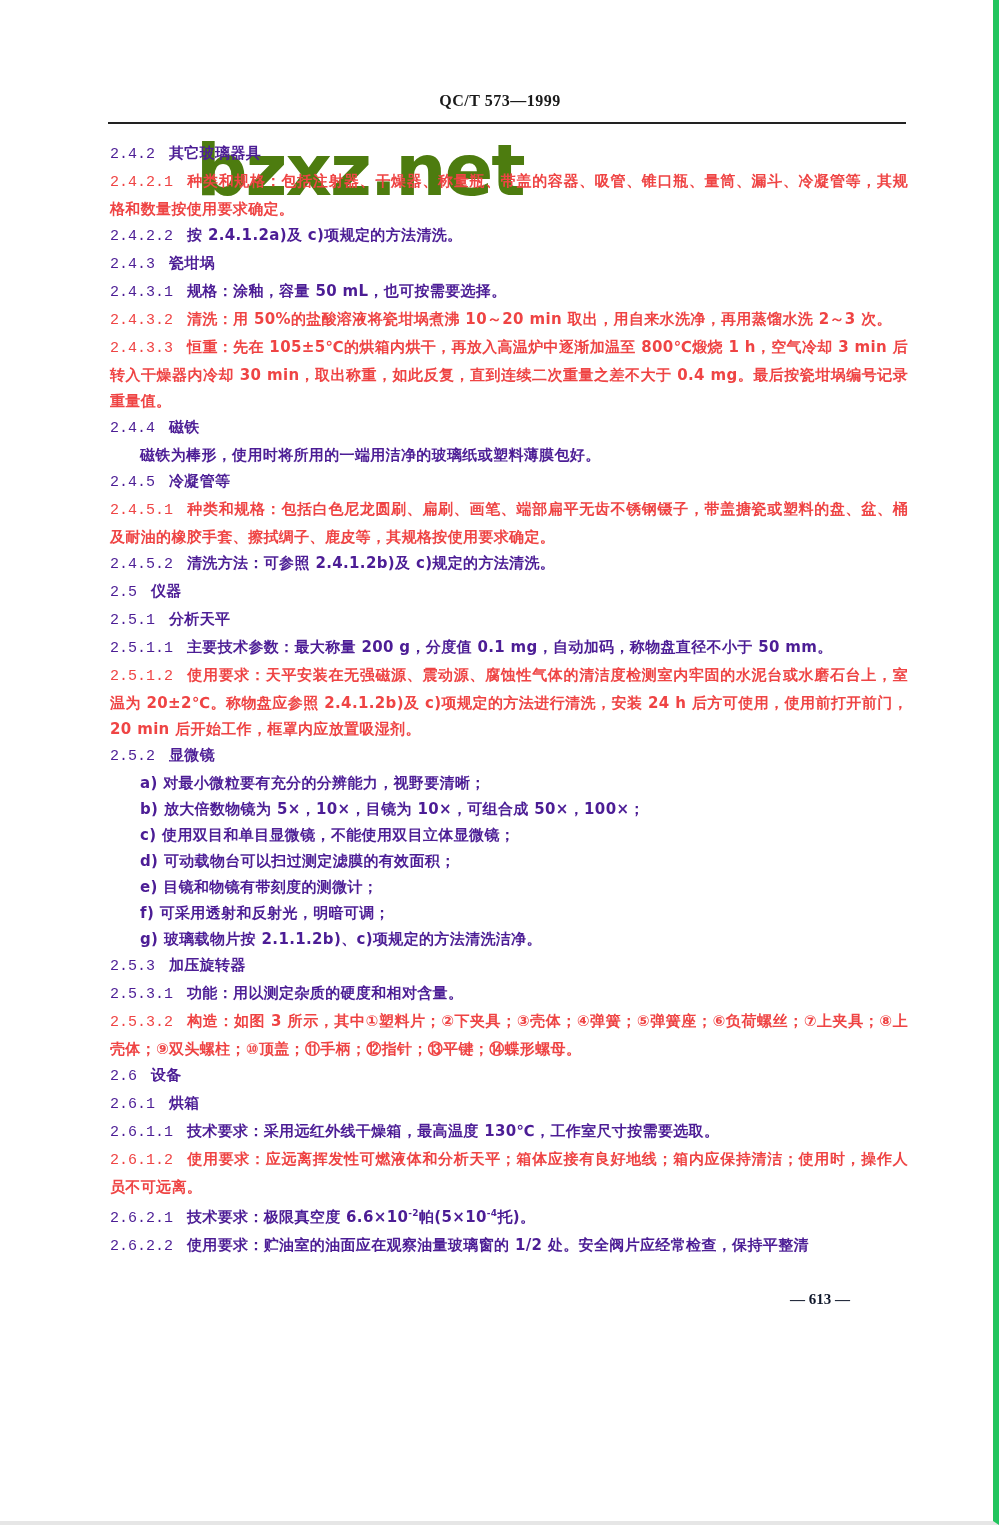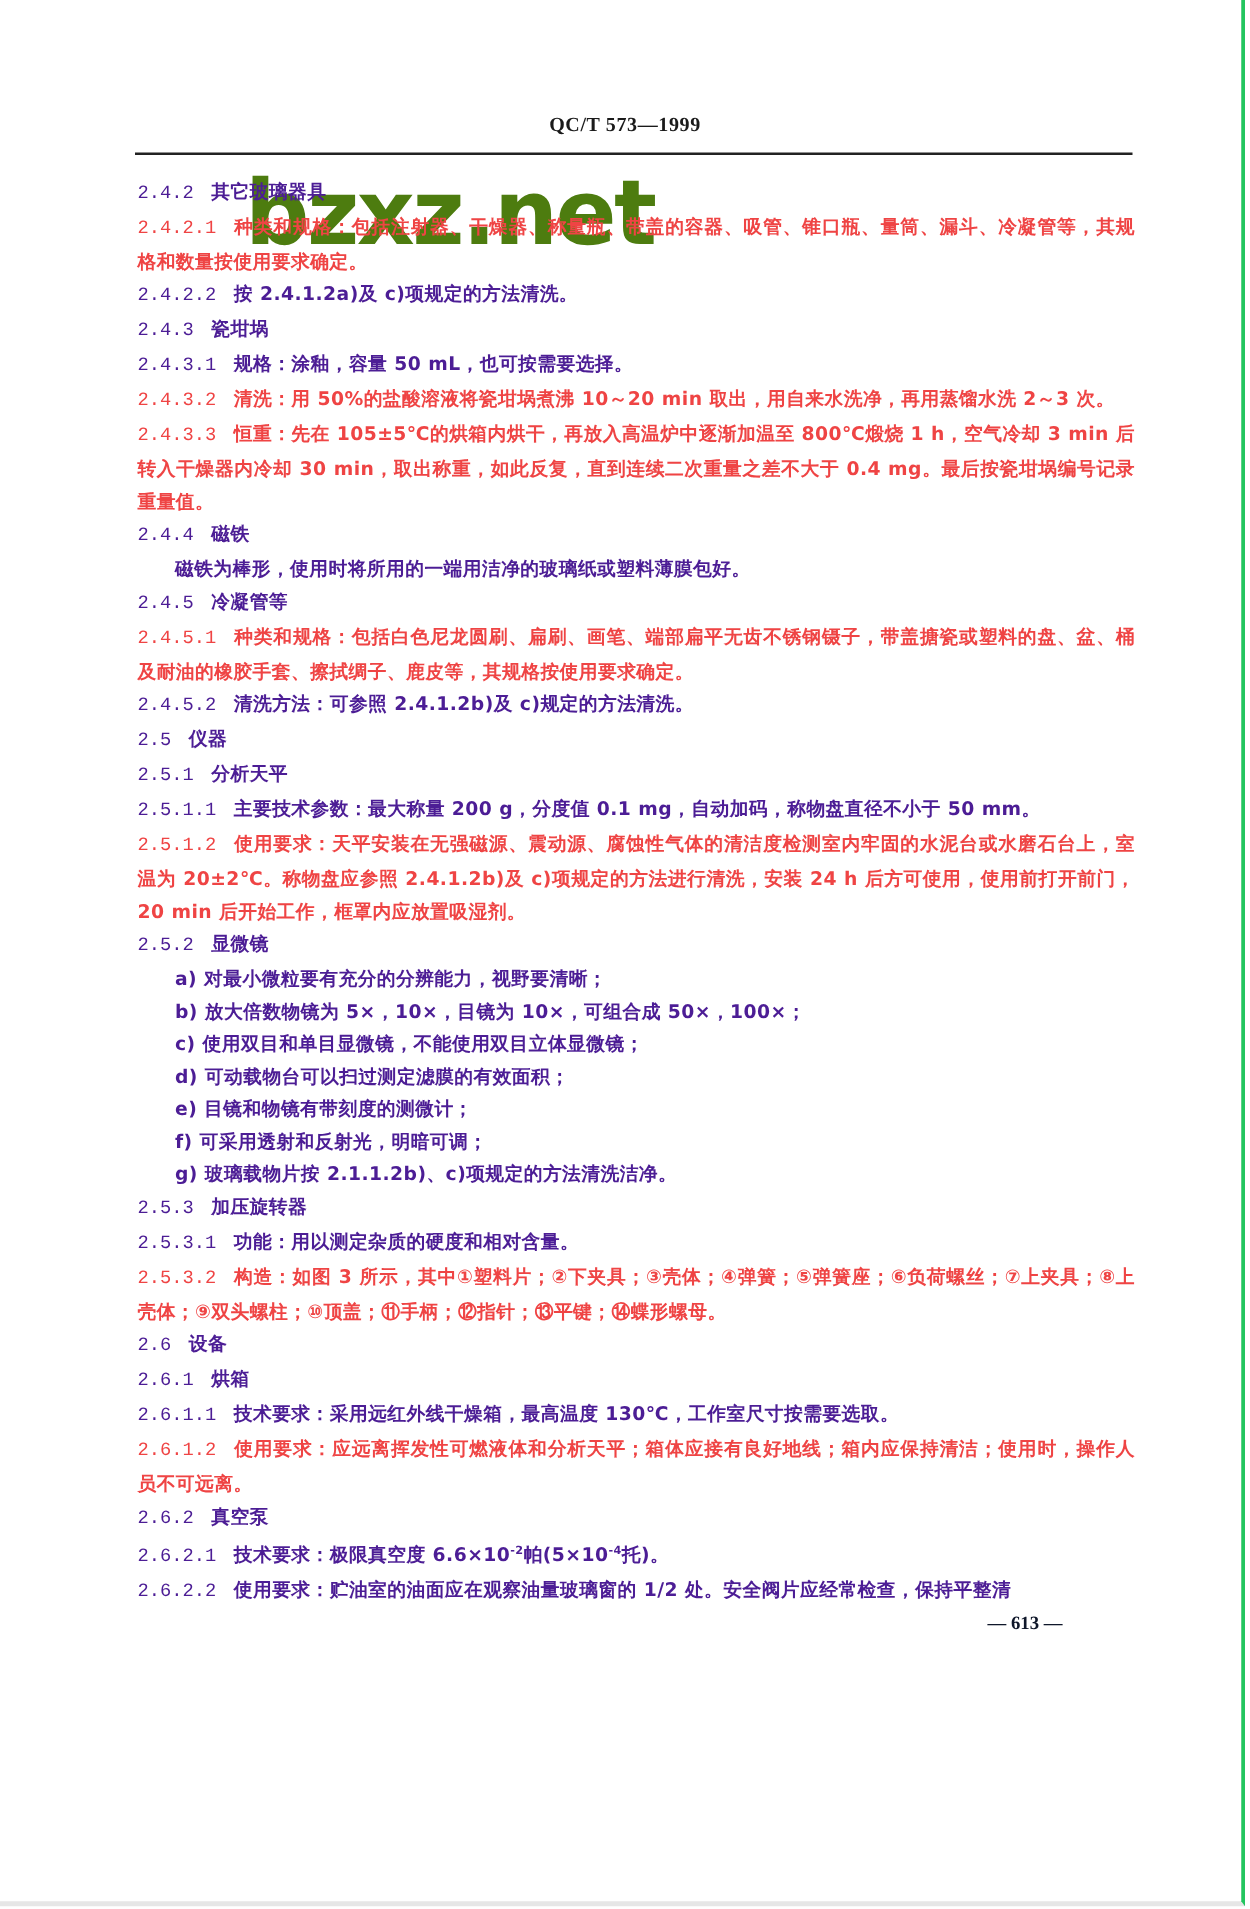--- a/index.html
+++ b/index.html
@@ -1,19 +1,19 @@
 <!DOCTYPE html>
 <html><head>
 <meta charset="utf-8">
 <style>
   html, body { margin: 0; padding: 0; background: #ffffff; }
   body { width: 1000px; height: 1527px; position: relative; overflow: hidden;
          font-family: "DejaVu Sans", "Liberation Sans", sans-serif; color: #111; }
   .page { position: absolute; left: 0; top: 0; width: 993px; height: 1521px;
-          background: #fff; border-right: 3px solid #22c55e; border-bottom: 4px solid #e6e6e6; }
+          background: #fff; border-right: 6px solid #22c55e; border-bottom: 4px solid #e6e6e6; }
   .header-code { position: absolute; top: 92px; left: 0; width: 1000px; text-align: center;
                  font-family: "Liberation Serif", "DejaVu Serif", serif; font-weight: bold;
                  font-size: 16px; letter-spacing: 0.5px; color: #1a1a1a; }
   .header-rule { position: absolute; top: 122px; left: 108px; width: 798px; height: 2px; background: #222; }
   .watermark { position: absolute; top: 128px; left: 196px; font-family: "DejaVu Sans", sans-serif;
                font-weight: bold; font-size: 72px; color: #4d7c0f; letter-spacing: -2px; z-index: 0; }
   .content { position: absolute; top: 140px; left: 110px; width: 798px; z-index: 1; }
   .line { font-size: 15px; line-height: 26px; white-space: nowrap; font-weight: bold; color: #4c1d95;
           letter-spacing: 0.35px; }
   .para { font-size: 15px; line-height: 26px; font-weight: bold; color: #ef4444; text-align: justify;
@@ -67,19 +67,18 @@
     <div class="line item"><span>g)</span> <span>玻璃载物片按 2.1.1.2b)、c)项规定的方法清洗洁净。</span></div>
 
     <div class="line"><span class="num">2.5.3</span><span>加压旋转器</span></div>
     <div class="line"><span class="num">2.5.3.1</span><span>功能：用以测定杂质的硬度和相对含量。</span></div>
     <div class="para"><span class="num">2.5.3.2</span><span>构造：如图 3 所示，其中①塑料片；②下夹具；③壳体；④弹簧；⑤弹簧座；⑥负荷螺丝；⑦上夹具；⑧上壳体；⑨双头螺柱；⑩顶盖；⑪手柄；⑫指针；⑬平键；⑭蝶形螺母。</span></div>
 
     <div class="line"><span class="num">2.6</span><span>设备</span></div>
     <div class="line"><span class="num">2.6.1</span><span>烘箱</span></div>
     <div class="line"><span class="num">2.6.1.1</span><span>技术要求：采用远红外线干燥箱，最高温度 130℃，工作室尺寸按需要选取。</span></div>
     <div class="para"><span class="num">2.6.1.2</span><span>使用要求：应远离挥发性可燃液体和分析天平；箱体应接有良好地线；箱内应保持清洁；使用时，操作人员不可远离。</span></div>
-    <div class="line"><span class="num">2.6.2</span><span>真空泵</span></div>
     <div class="line"><span class="num">2.6.2.1</span><span>技术要求：极限真空度 6.6×10</span><sup>-2</sup><span>帕(5×10</span><sup>-4</sup><span>托)。</span></div>
     <div class="line"><span class="num">2.6.2.2</span><span>使用要求：贮油室的油面应在观察油量玻璃窗的 1/2 处。安全阀片应经常检查，保持平整清</span></div>
   </div>
 
   <div class="page-number">— 613 —</div>
 </div>
 
 </body></html>

